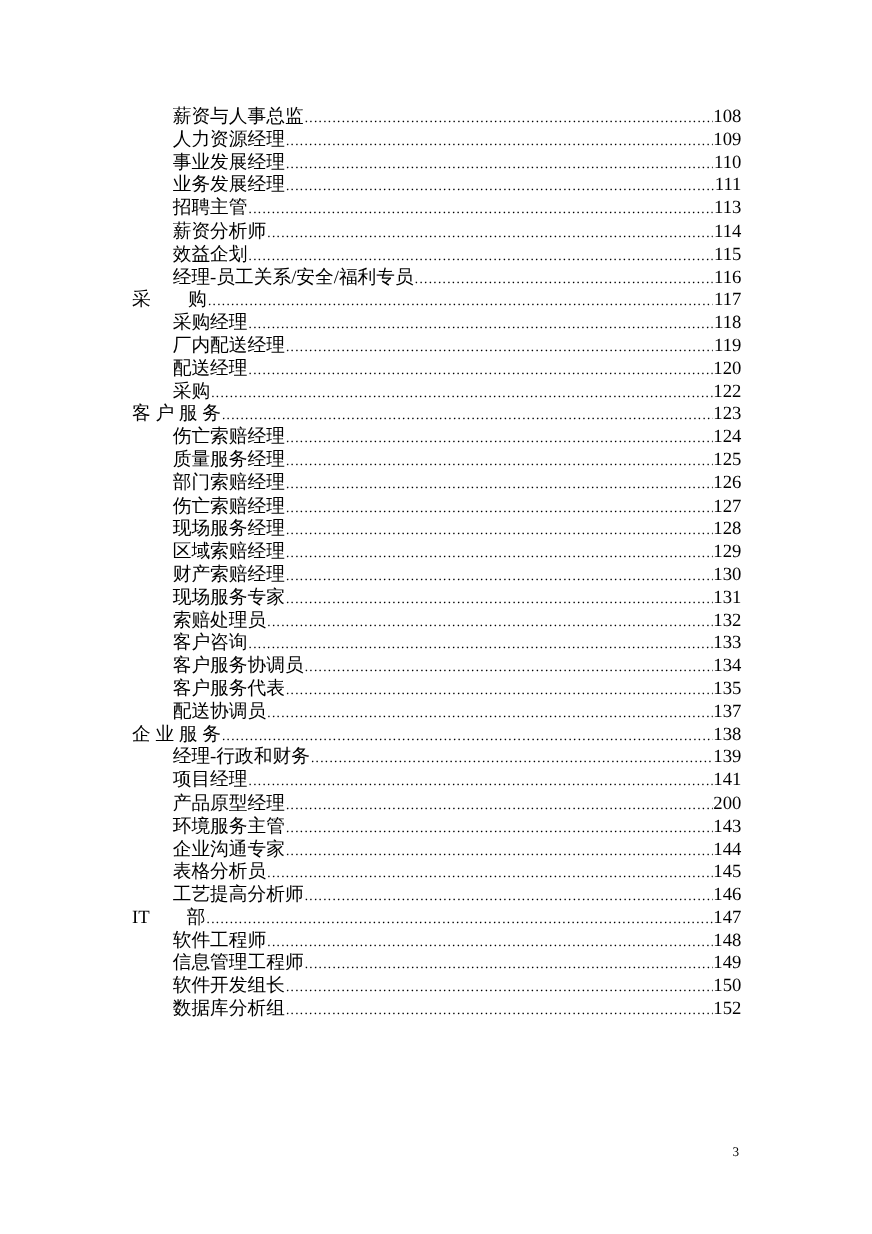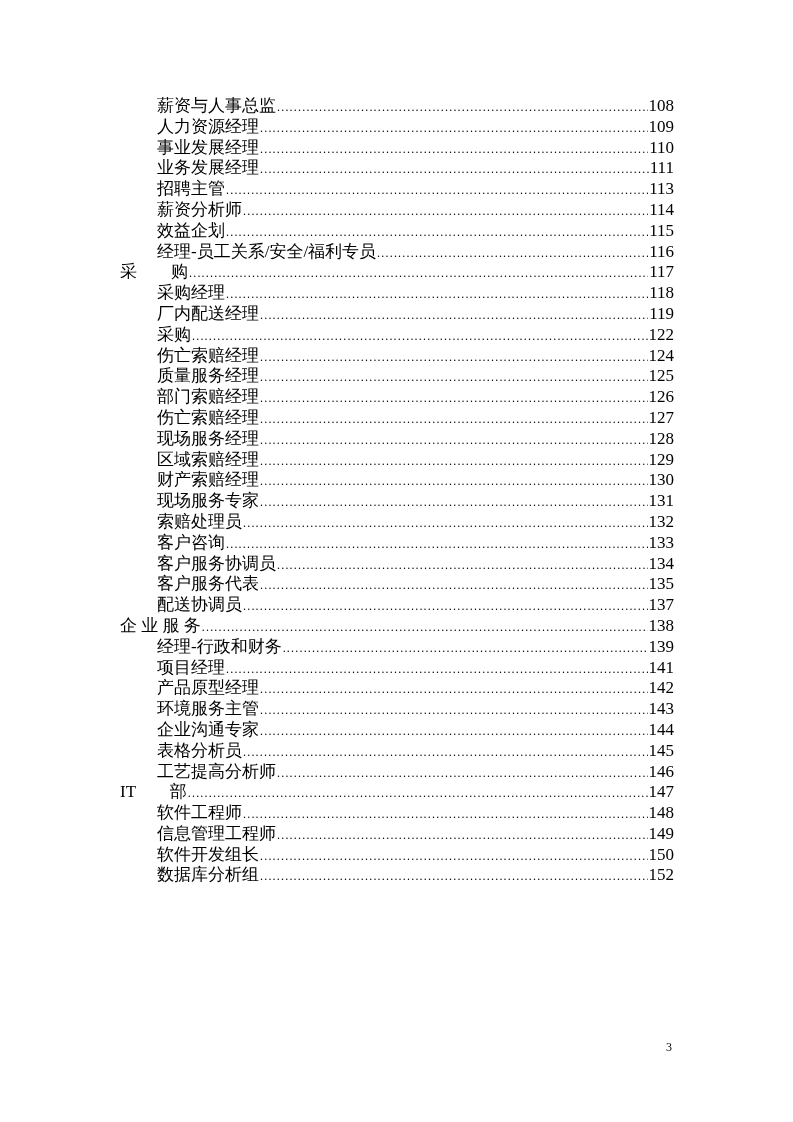--- a/index.html
+++ b/index.html
@@ -68,24 +68,34 @@
       <span class="label">采购经理</span>
       <span class="leader"></span>
       <span class="page">118</span>
     </div>
     <div class="row sub">
       <span class="label">厂内配送经理</span>
       <span class="leader"></span>
       <span class="page">119</span>
     </div>
     <div class="row sub">
+      <span class="label">配送经理</span>
+      <span class="leader"></span>
+      <span class="page">120</span>
+    </div>
+    <div class="row sub">
       <span class="label">采购</span>
       <span class="leader"></span>
       <span class="page">122</span>
     </div>
+    <div class="row section">
+      <span class="label">客 户 服 务</span>
+      <span class="leader"></span>
+      <span class="page">123</span>
+    </div>
     <div class="row sub">
       <span class="label">伤亡索赔经理</span>
       <span class="leader"></span>
       <span class="page">124</span>
     </div>
     <div class="row sub">
       <span class="label">质量服务经理</span>
       <span class="leader"></span>
       <span class="page">125</span>
     </div>
@@ -155,21 +165,21 @@
       <span class="page">139</span>
     </div>
     <div class="row sub">
       <span class="label">项目经理</span>
       <span class="leader"></span>
       <span class="page">141</span>
     </div>
     <div class="row sub">
       <span class="label">产品原型经理</span>
       <span class="leader"></span>
-      <span class="page">142</span>
+      <span class="page">200</span>
     </div>
     <div class="row sub">
       <span class="label">环境服务主管</span>
       <span class="leader"></span>
       <span class="page">143</span>
     </div>
     <div class="row sub">
       <span class="label">企业沟通专家</span>
       <span class="leader"></span>
       <span class="page">144</span>

